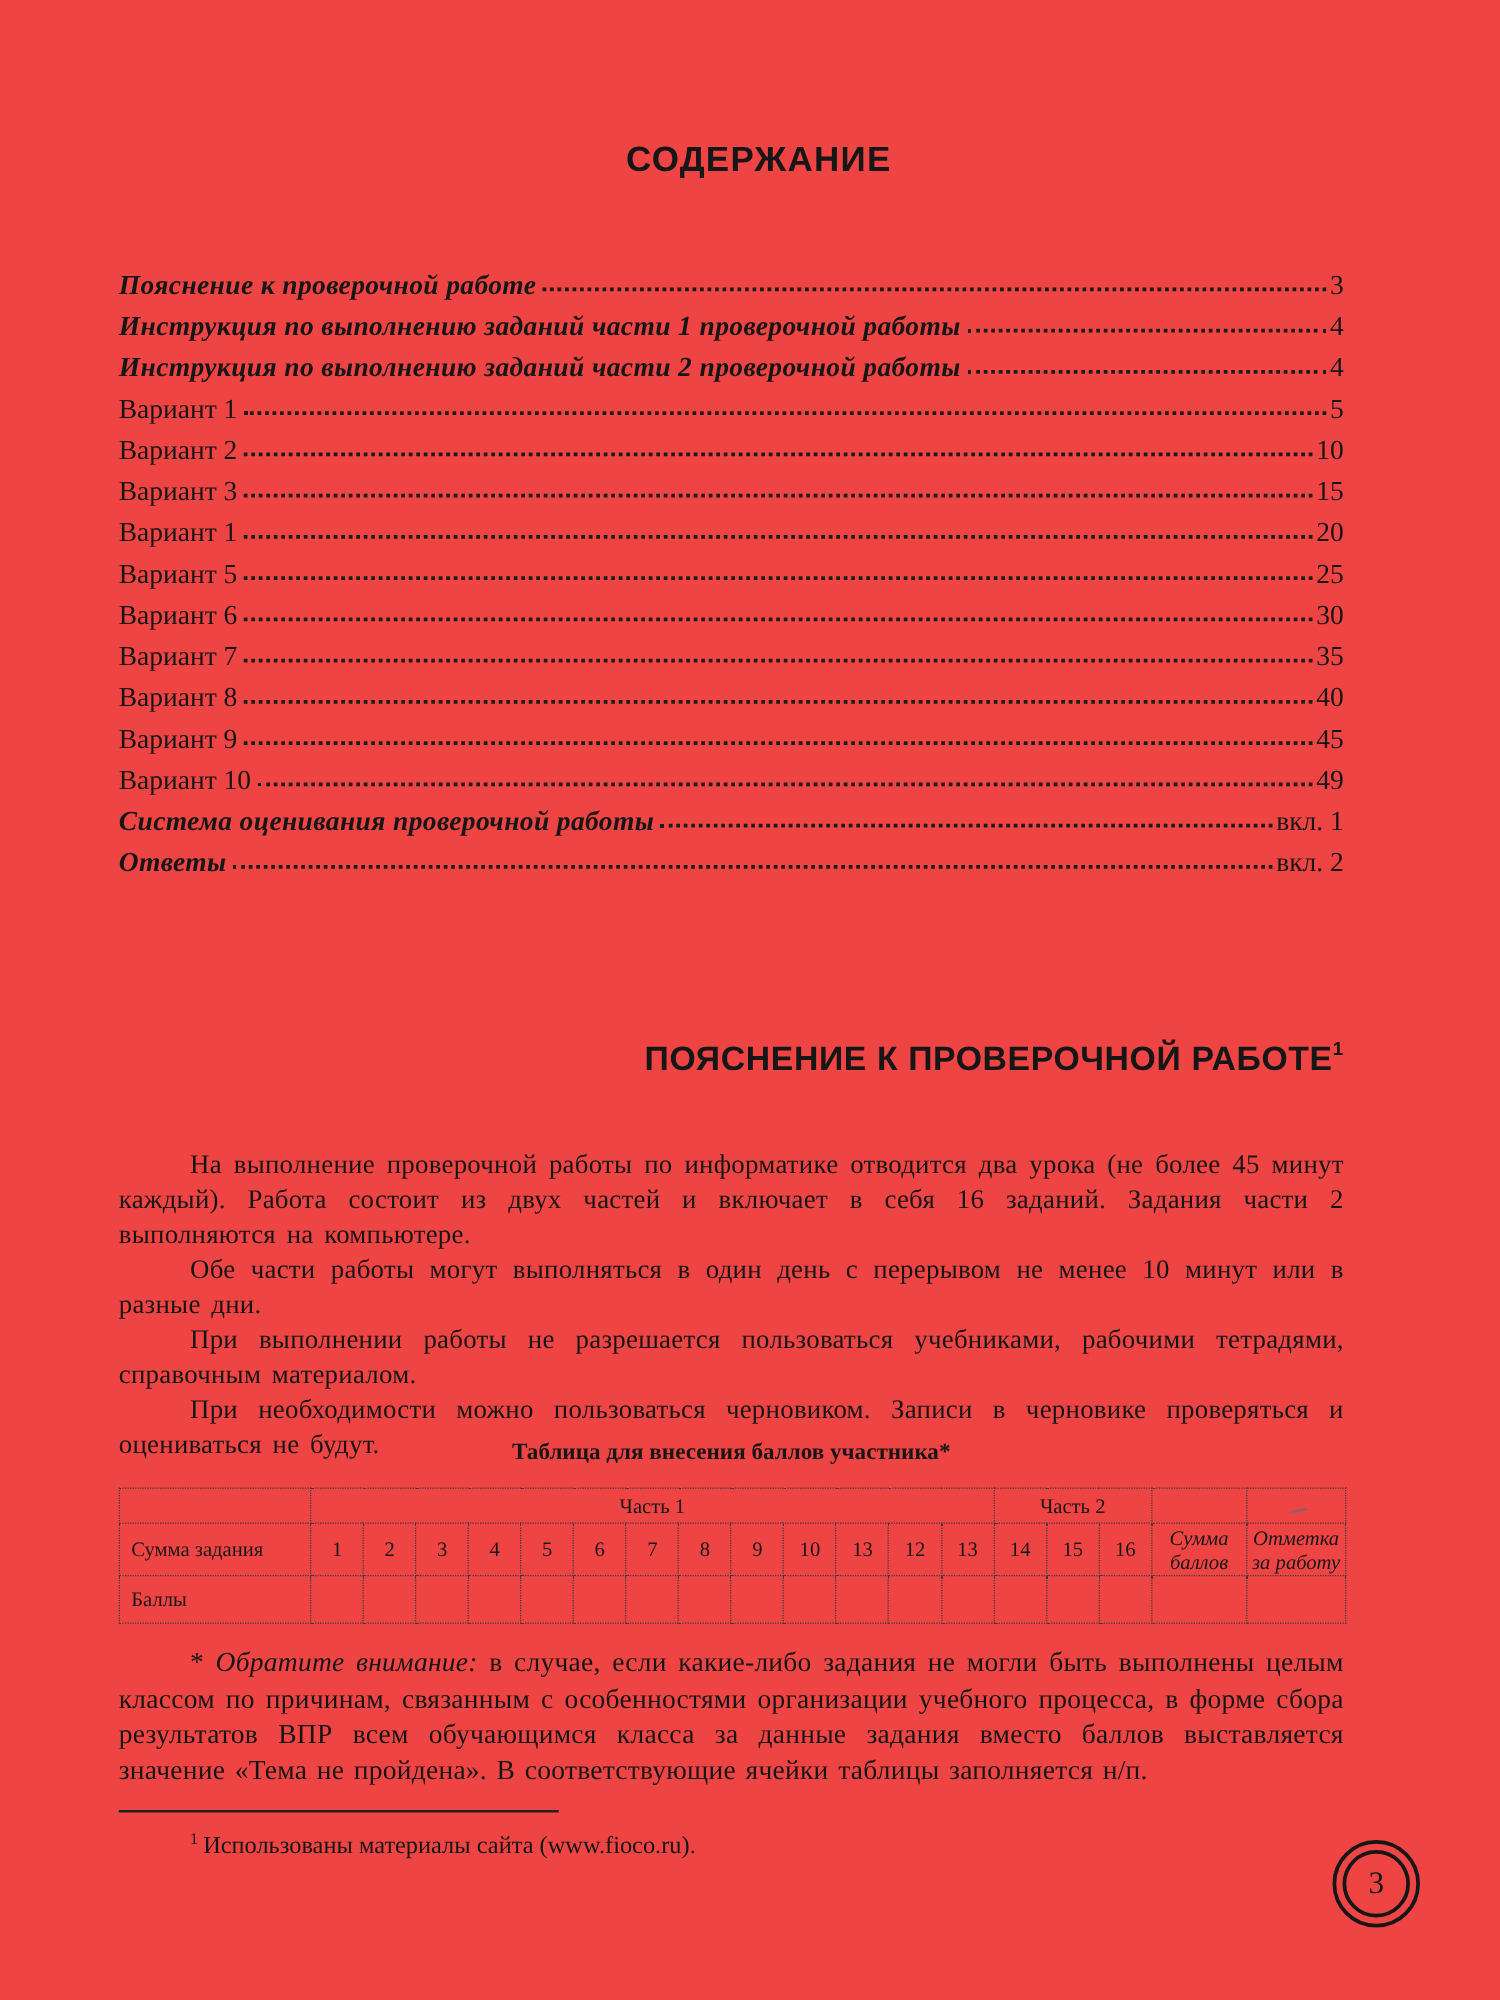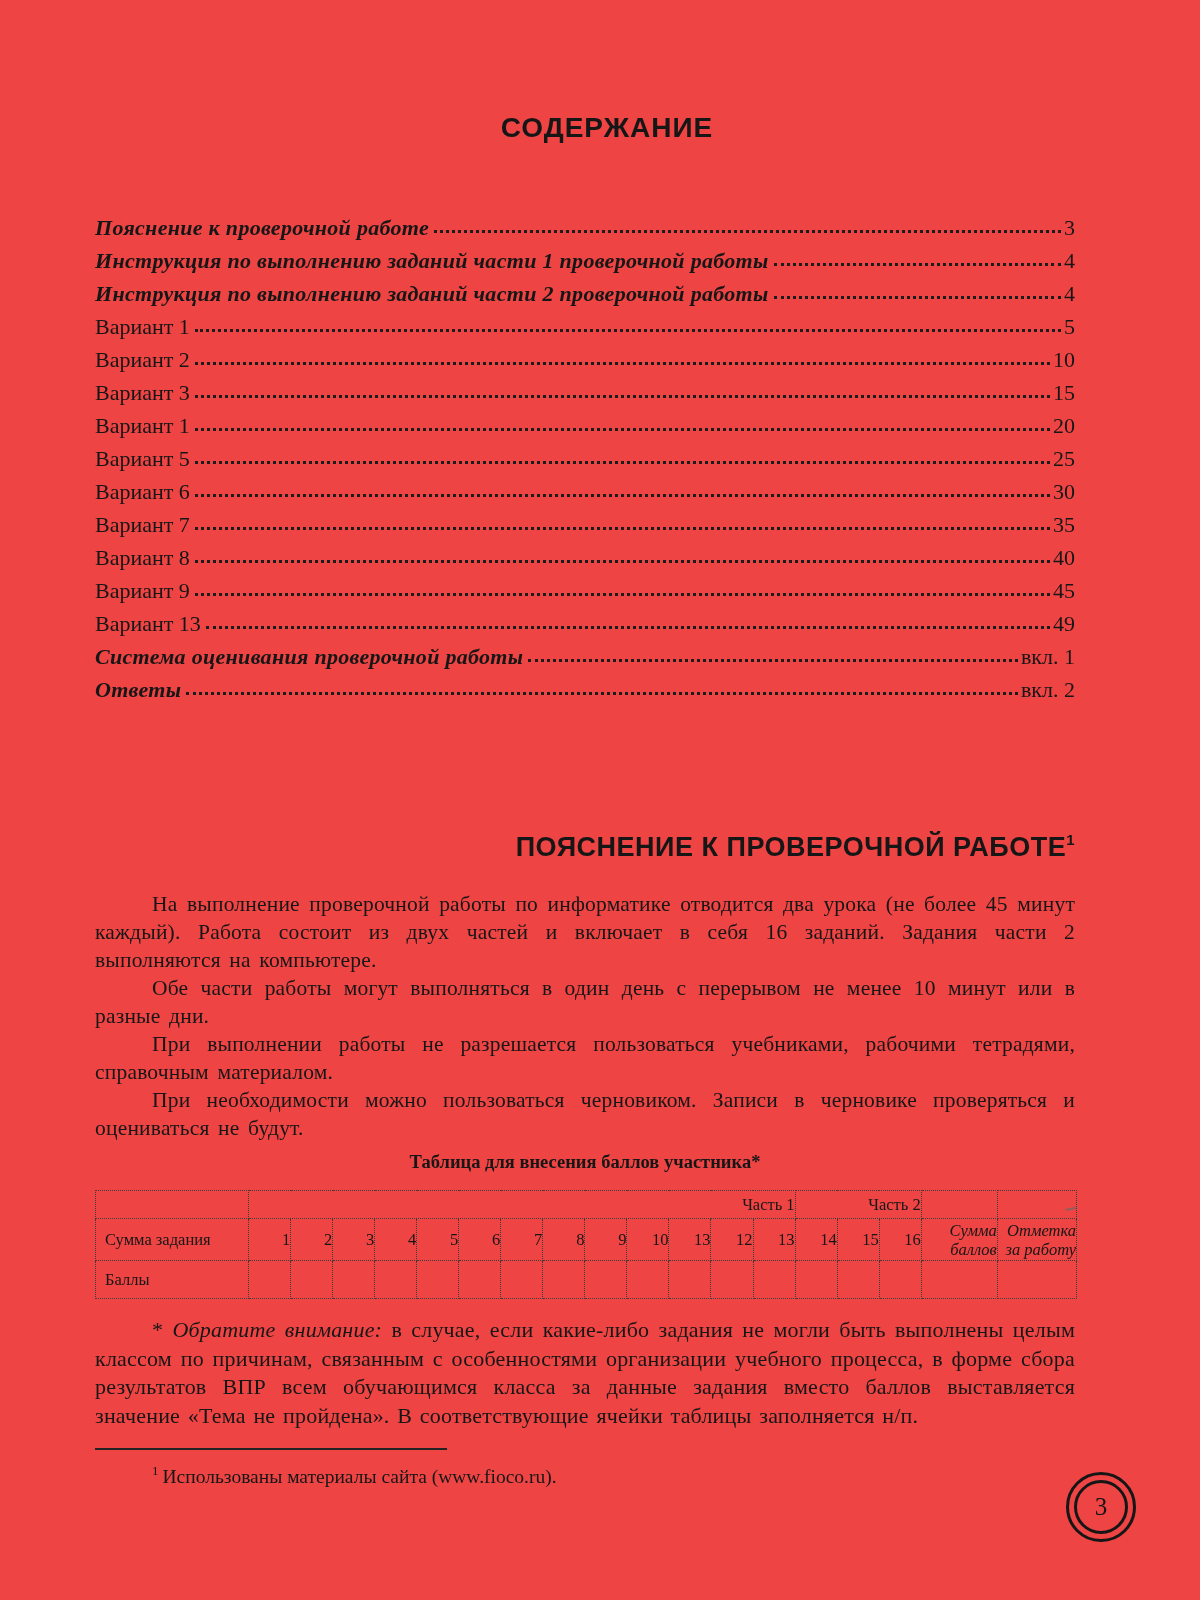--- a/index.html
+++ b/index.html
@@ -29,39 +29,39 @@
 
   
   .section-title{
     position:absolute;top:832px;left:95px;width:980px;text-align:right;
     font-family:"Liberation Sans","DejaVu Sans",sans-serif;
     font-weight:bold;font-size:27px;letter-spacing:0.5px;
   }
   .section-title sup{font-size:15px;vertical-align:top;line-height:1;}
 
   
-  .body-text{position:absolute;top:890px;left:95px;width:980px;}
+  .body-text{position:absolute;top:917px;left:95px;width:980px;}
   .body-text p{
     margin:0;text-indent:57px;text-align:justify;
     font-size:21.5px;line-height:28px;word-spacing:3px;letter-spacing:0.2px;
   }
 
   
   .table-title{
     position:absolute;top:1152px;left:95px;width:980px;text-align:center;
     font-weight:bold;font-size:18.5px;
   }
   table.score{
     position:absolute;top:1190px;left:95px;
     border-collapse:collapse;table-layout:fixed;width:982px;
     font-size:16.5px;
   }
   table.score td{
     border:1.5px dotted #3c3c3c;
-    text-align:right;vertical-align:middle;
+    text-align:center;vertical-align:middle;
     padding:0;overflow:hidden;
   }
   table.score .r1 td{height:27px;}
   table.score .r2 td{height:41px;}
   table.score .r3 td{height:37px;}
   table.score td.left{text-align:left;padding-left:9px;}
   .twoline div{line-height:19px;font-style:italic;}
   .speck{
     display:inline-block;width:13px;height:6px;
     border-bottom:2px solid #6a6a6a;
@@ -154,21 +154,21 @@
       <span class="toc-label">Вариант 8</span>
       <span class="toc-leader"></span>
       <span class="toc-page">40</span>
     </div>
     <div class="toc-row">
       <span class="toc-label">Вариант 9</span>
       <span class="toc-leader"></span>
       <span class="toc-page">45</span>
     </div>
     <div class="toc-row">
-      <span class="toc-label">Вариант 13</span>
+      <span class="toc-label">Вариант 10</span>
       <span class="toc-leader"></span>
       <span class="toc-page">49</span>
     </div>
     <div class="toc-row em">
       <span class="toc-label">Система оценивания проверочной работы</span>
       <span class="toc-leader"></span>
       <span class="toc-page">вкл. 1</span>
     </div>
     <div class="toc-row em">
       <span class="toc-label">Ответы</span>

